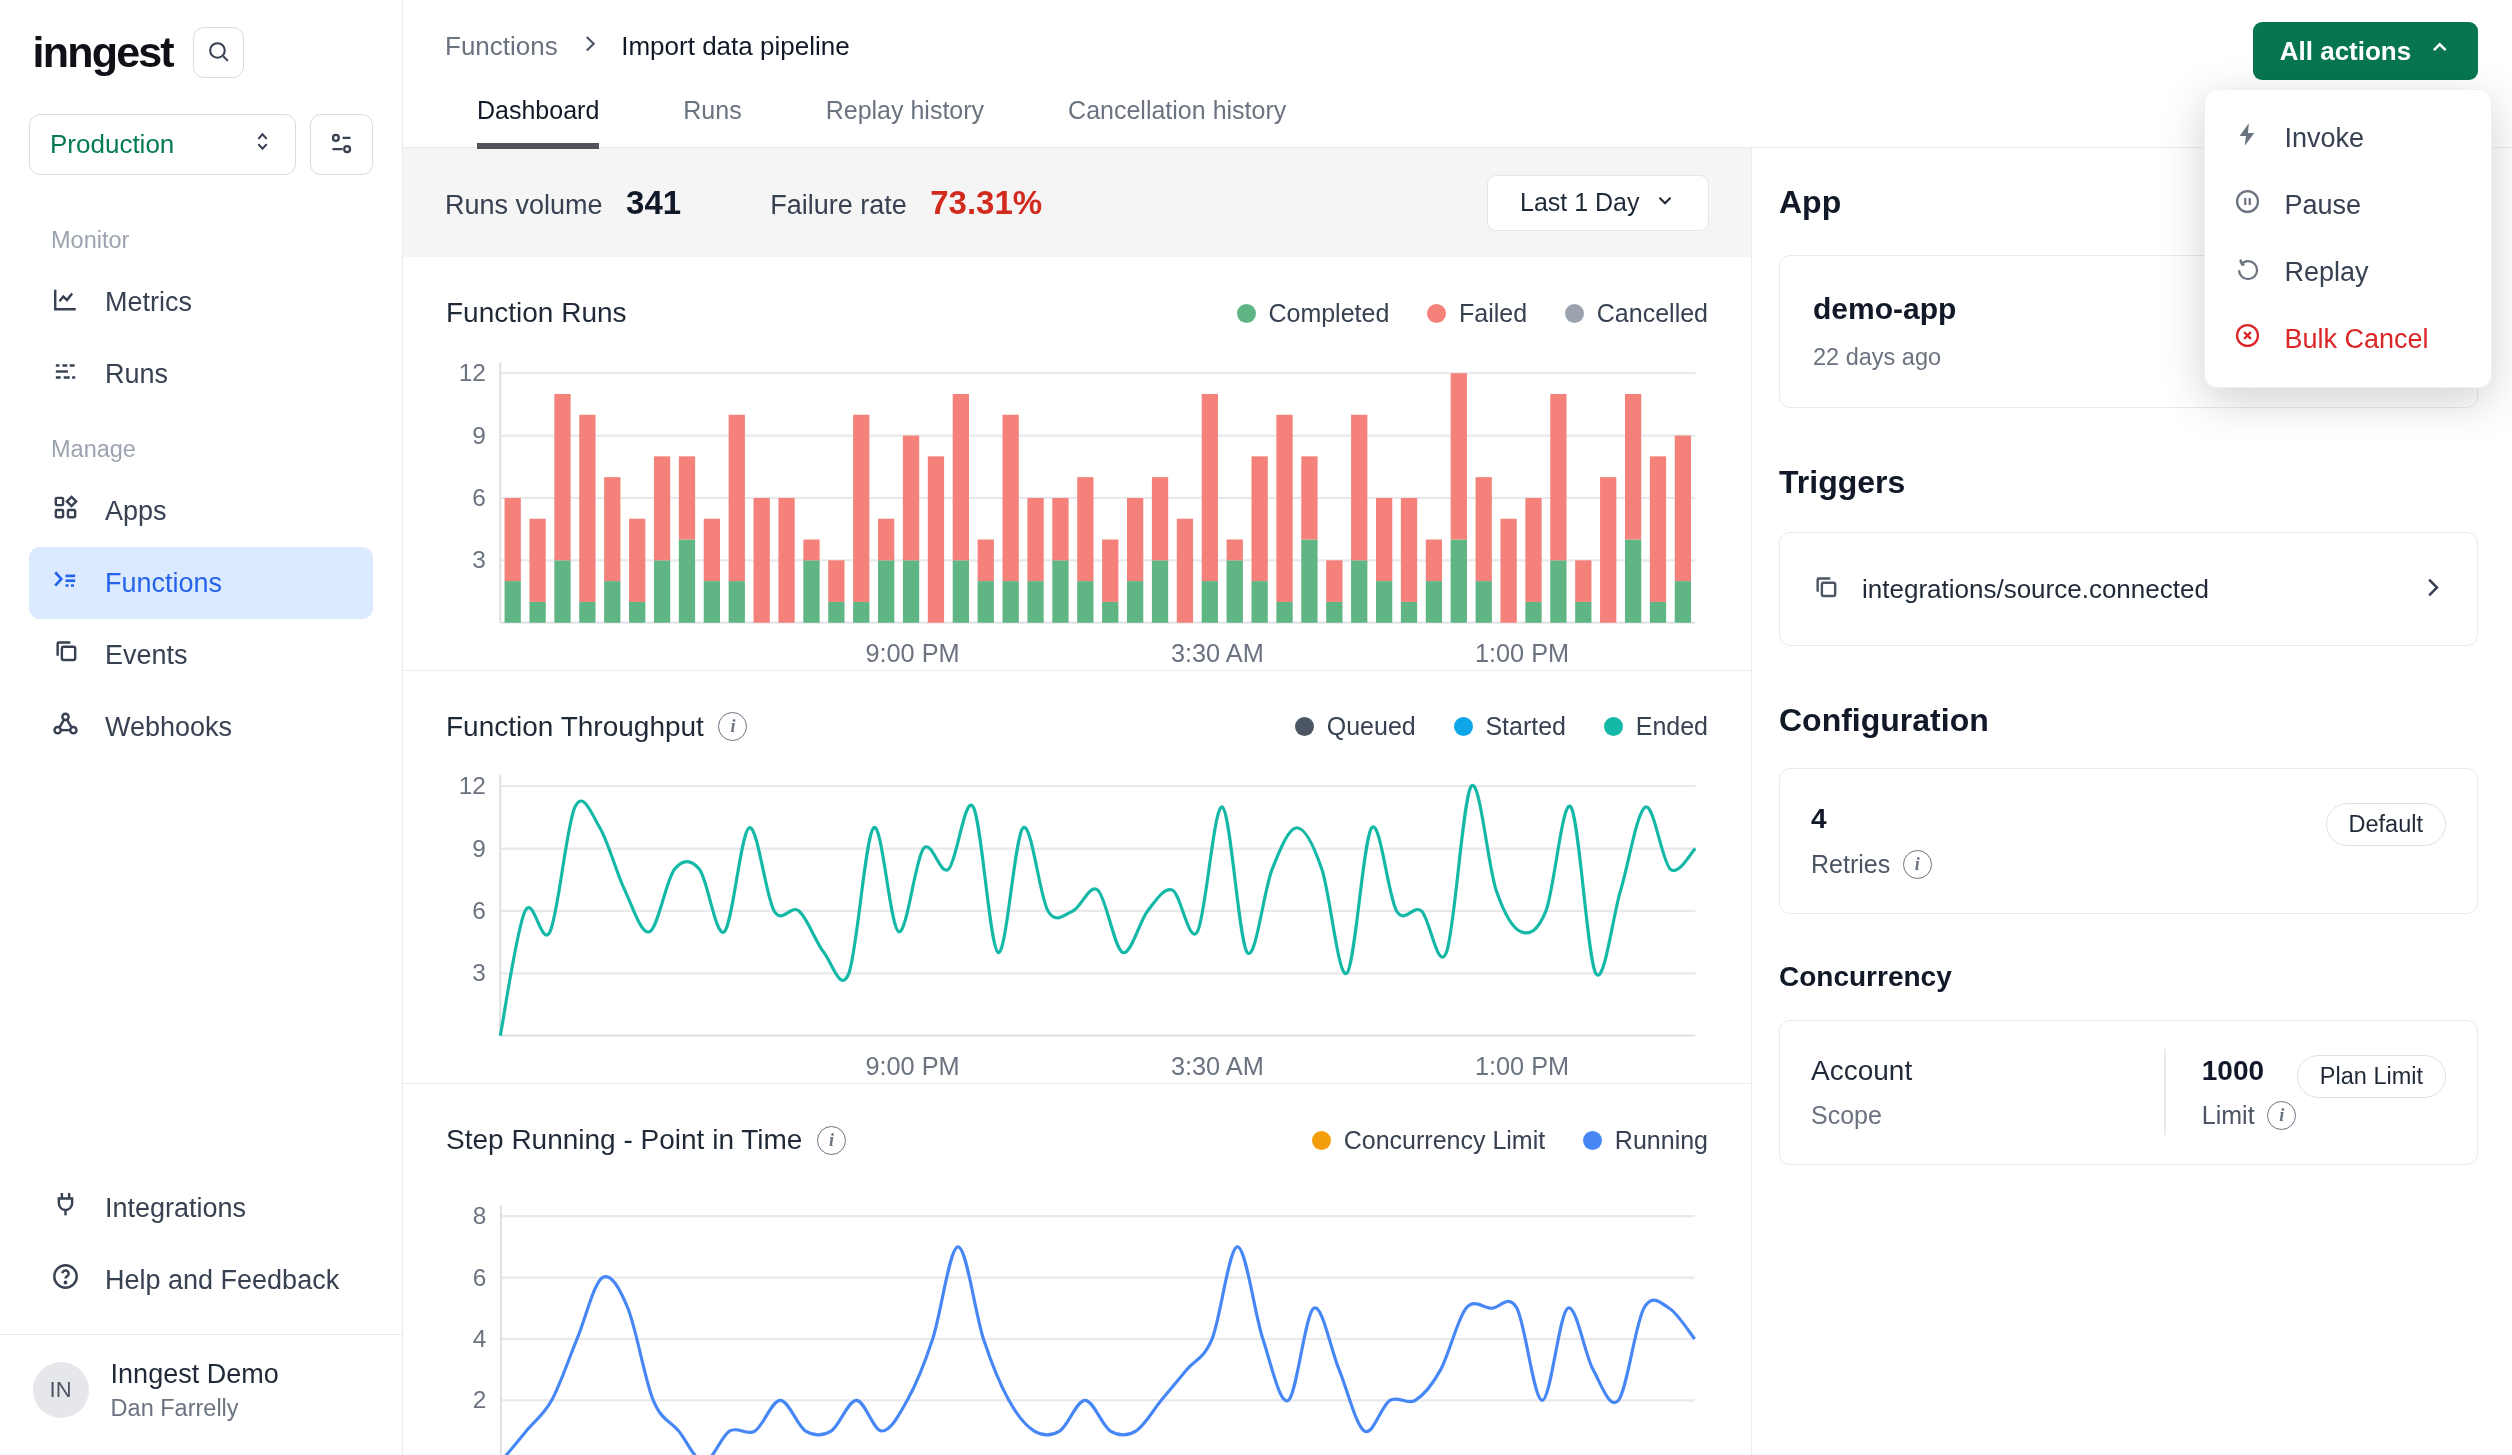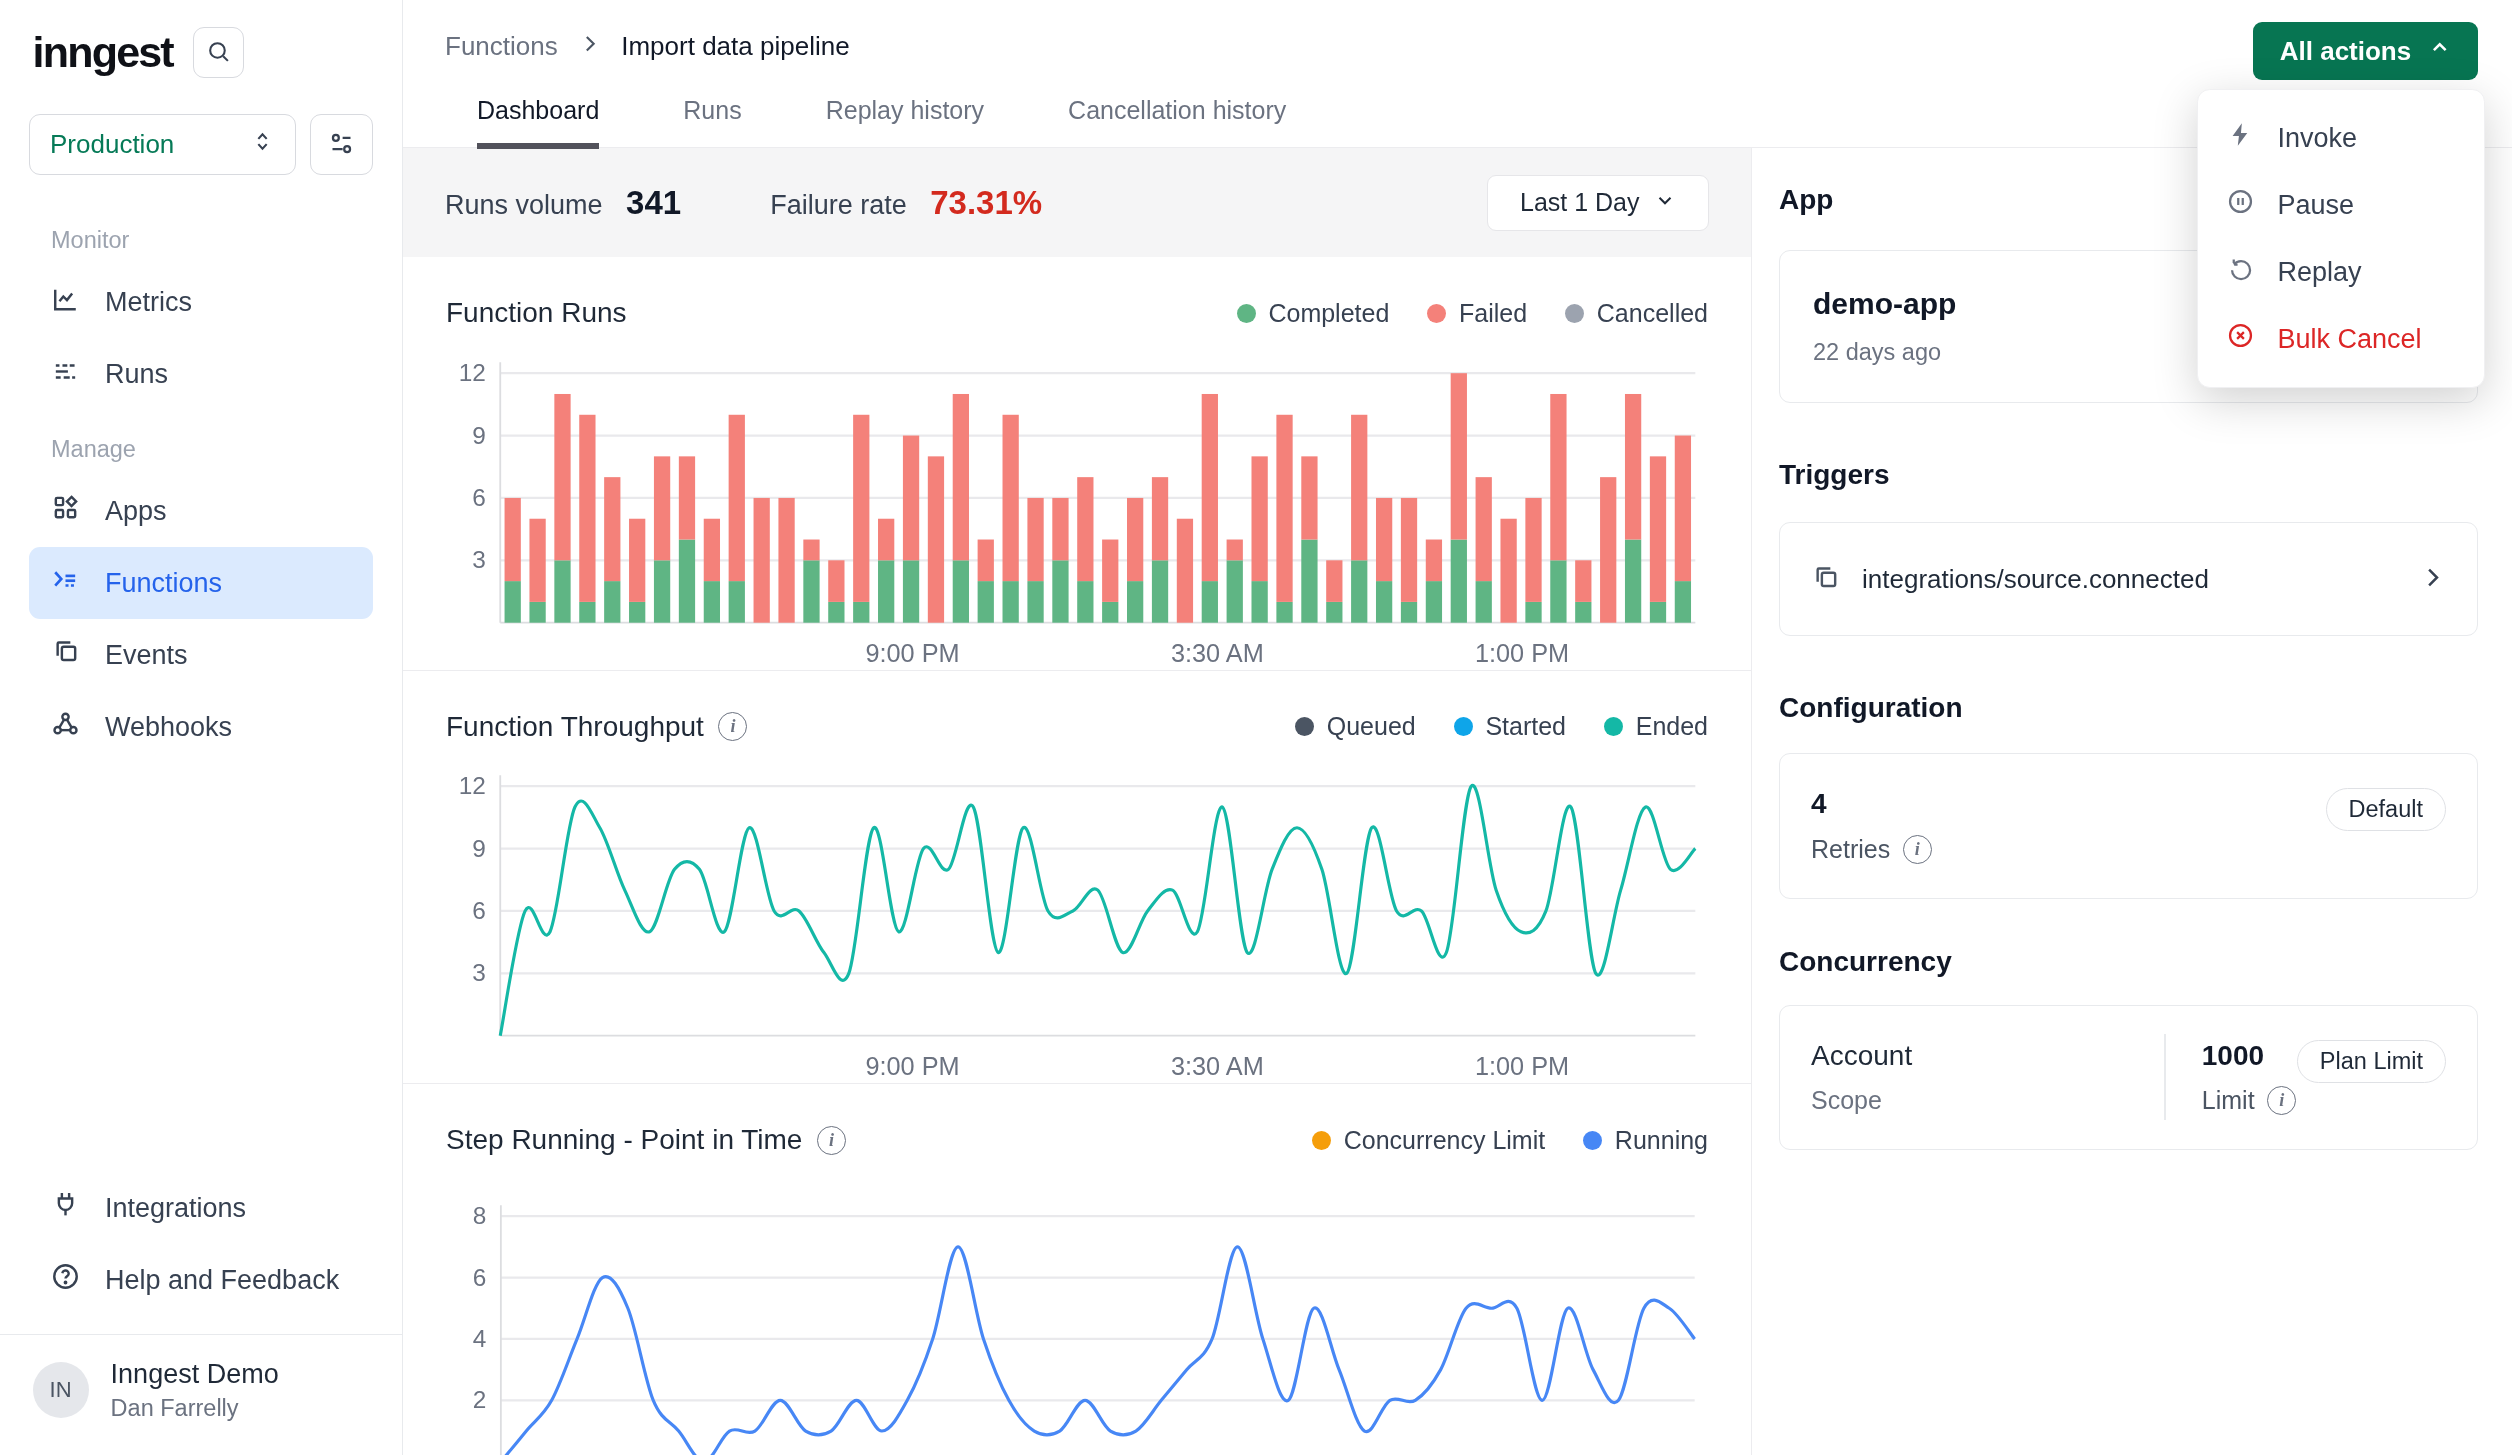--- a/index.html
+++ b/index.html
@@ -72,42 +72,42 @@
   .legend-dot { width:19px; height:19px; border-radius:50%; display:inline-block; }
   .chart-svg { display:block; margin-top:23.5px; }
 
   .info-i { width:29px; height:29px; border:1.8px solid #6b7280; border-radius:50%;
     color:#6b7280; font-size:18px; display:inline-flex; align-items:center;
     justify-content:center; font-family:"Liberation Serif", serif; font-style:italic;
     font-weight:700; }
 
   
   .panel { flex:1; padding:36px 34px 0 27px; min-width:0; }
-  .panel-title { font-size:28px; font-weight:600; color:#111827; }
+  .panel-title { font-size:32px; font-weight:600; color:#111827; }
   .panel-card { border:1.8px solid #e8eaed; border-radius:11px; background:#fff; }
   .app-card { margin-top:34px; padding:36px 33px; }
   .app-name { font-size:30px; font-weight:700; color:#111827; }
   .app-sync { font-size:23.5px; color:#6b7280; margin-top:18px; }
   .section-gap { margin-top:56px; }
   .trigger-card { margin-top:31px; padding:40px 31px; display:flex; align-items:center; gap:22px; }
   .trigger-name { font-size:26px; color:#1f2937; }
   .trigger-chev { margin-left:auto; color:#374151; }
   .config-card { margin-top:29px; padding:34px 31px; display:flex; align-items:flex-start; }
   .kv-value { font-size:28px; font-weight:600; color:#111827; }
   .kv-label { font-size:25px; color:#4b5563; margin-top:14.5px; display:flex; align-items:center; gap:12.7px; }
   .pill { margin-left:auto; border:1.8px solid #dfe1e5; border-radius:903px; padding:7.2px 22px;
     font-size:23.5px; color:#1f2937; white-space:nowrap; }
   .conc-title { font-size:28px; font-weight:600; color:#111827; margin-top:47px; }
   .conc-card { margin-top:27px; padding:34px 31px; display:flex; }
   .conc-left { width:353px; flex-shrink:0; }
   .conc-divider { width:1.8px; background:#e8eaed; margin:-5.4px 0; }
   .conc-right { flex:1; display:flex; align-items:flex-start; padding-left:36px; }
 
   
-  .menu { position:absolute; top:89px; right:27px; width:288px; background:#fff;
+  .menu { position:absolute; top:89px; right:20px; width:288px; background:#fff;
     border:0.9px solid #f0f0f2; border-radius:12.7px; padding:14.5px 0;
     box-shadow:0 12.7px 45px rgba(0,0,0,0.18); z-index:50; }
   .menu-item { height:67px; display:flex; align-items:center; gap:23.5px; padding:0 29px;
     font-size:27px; color:#374151; }
   .menu-item svg { color:#6b7280; flex-shrink:0; }
   .menu-item.danger { color:#dc2626; }
   .menu-item.danger svg { color:#dc2626; }
 </style>
 </head>
 <body>

